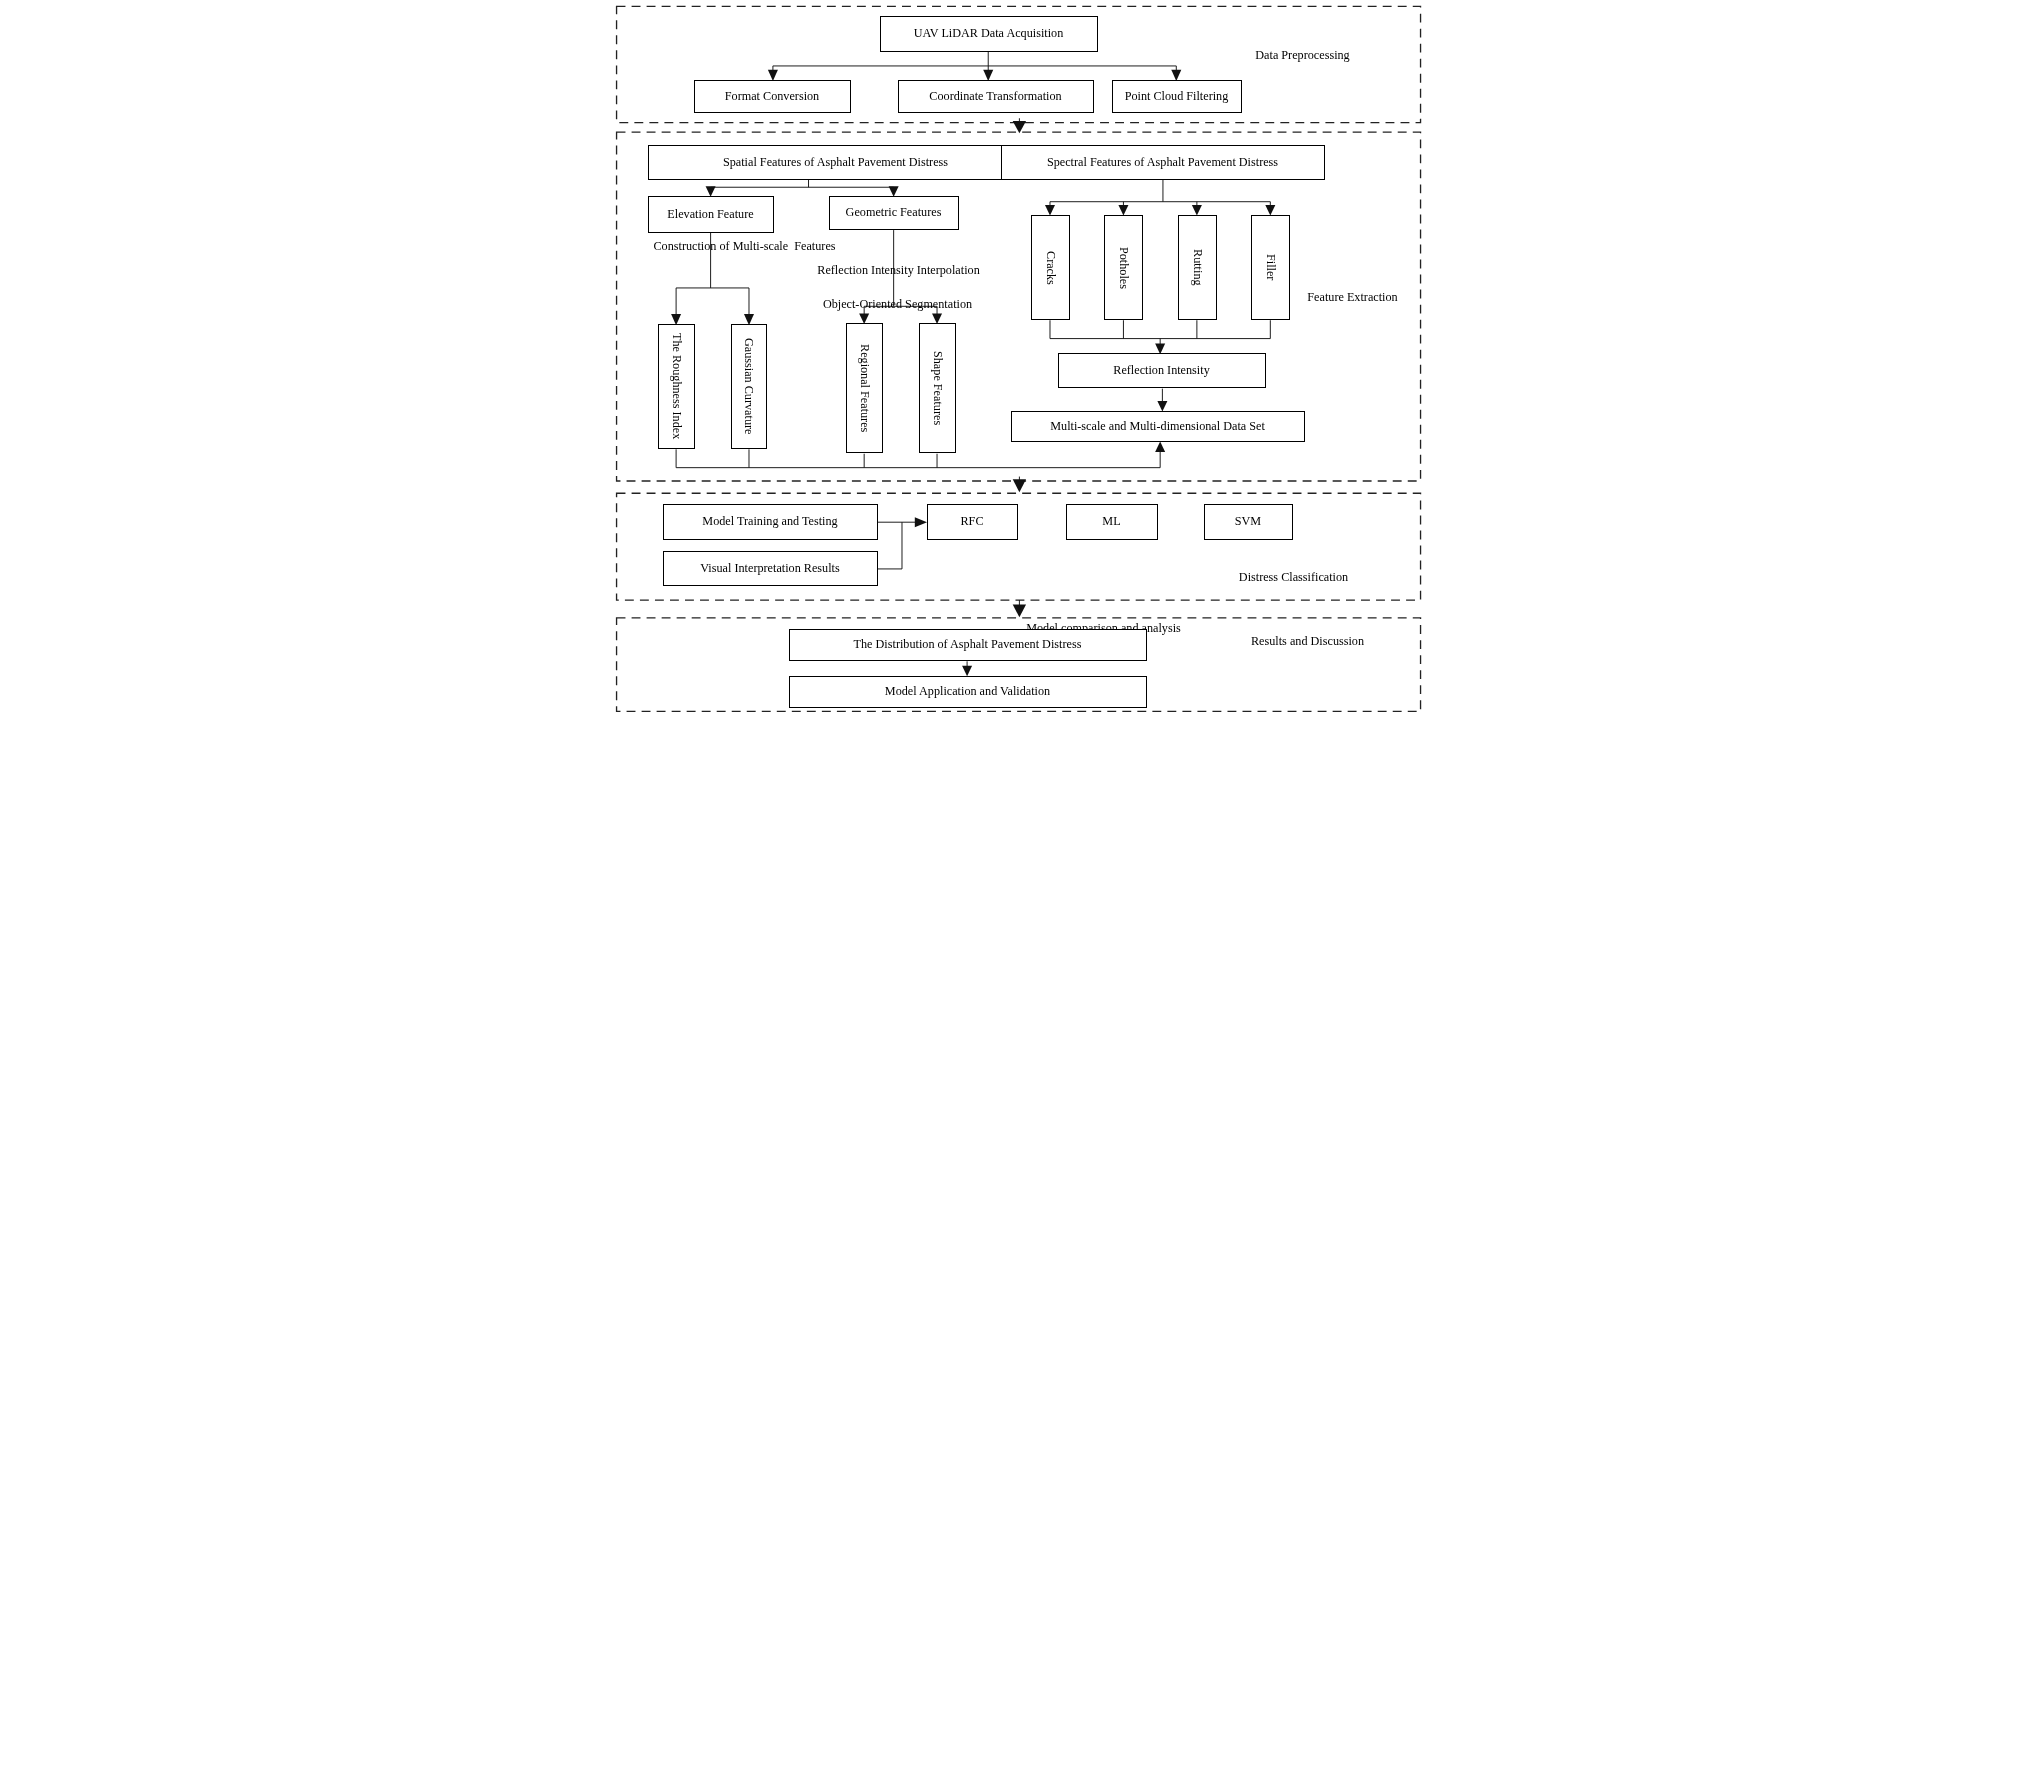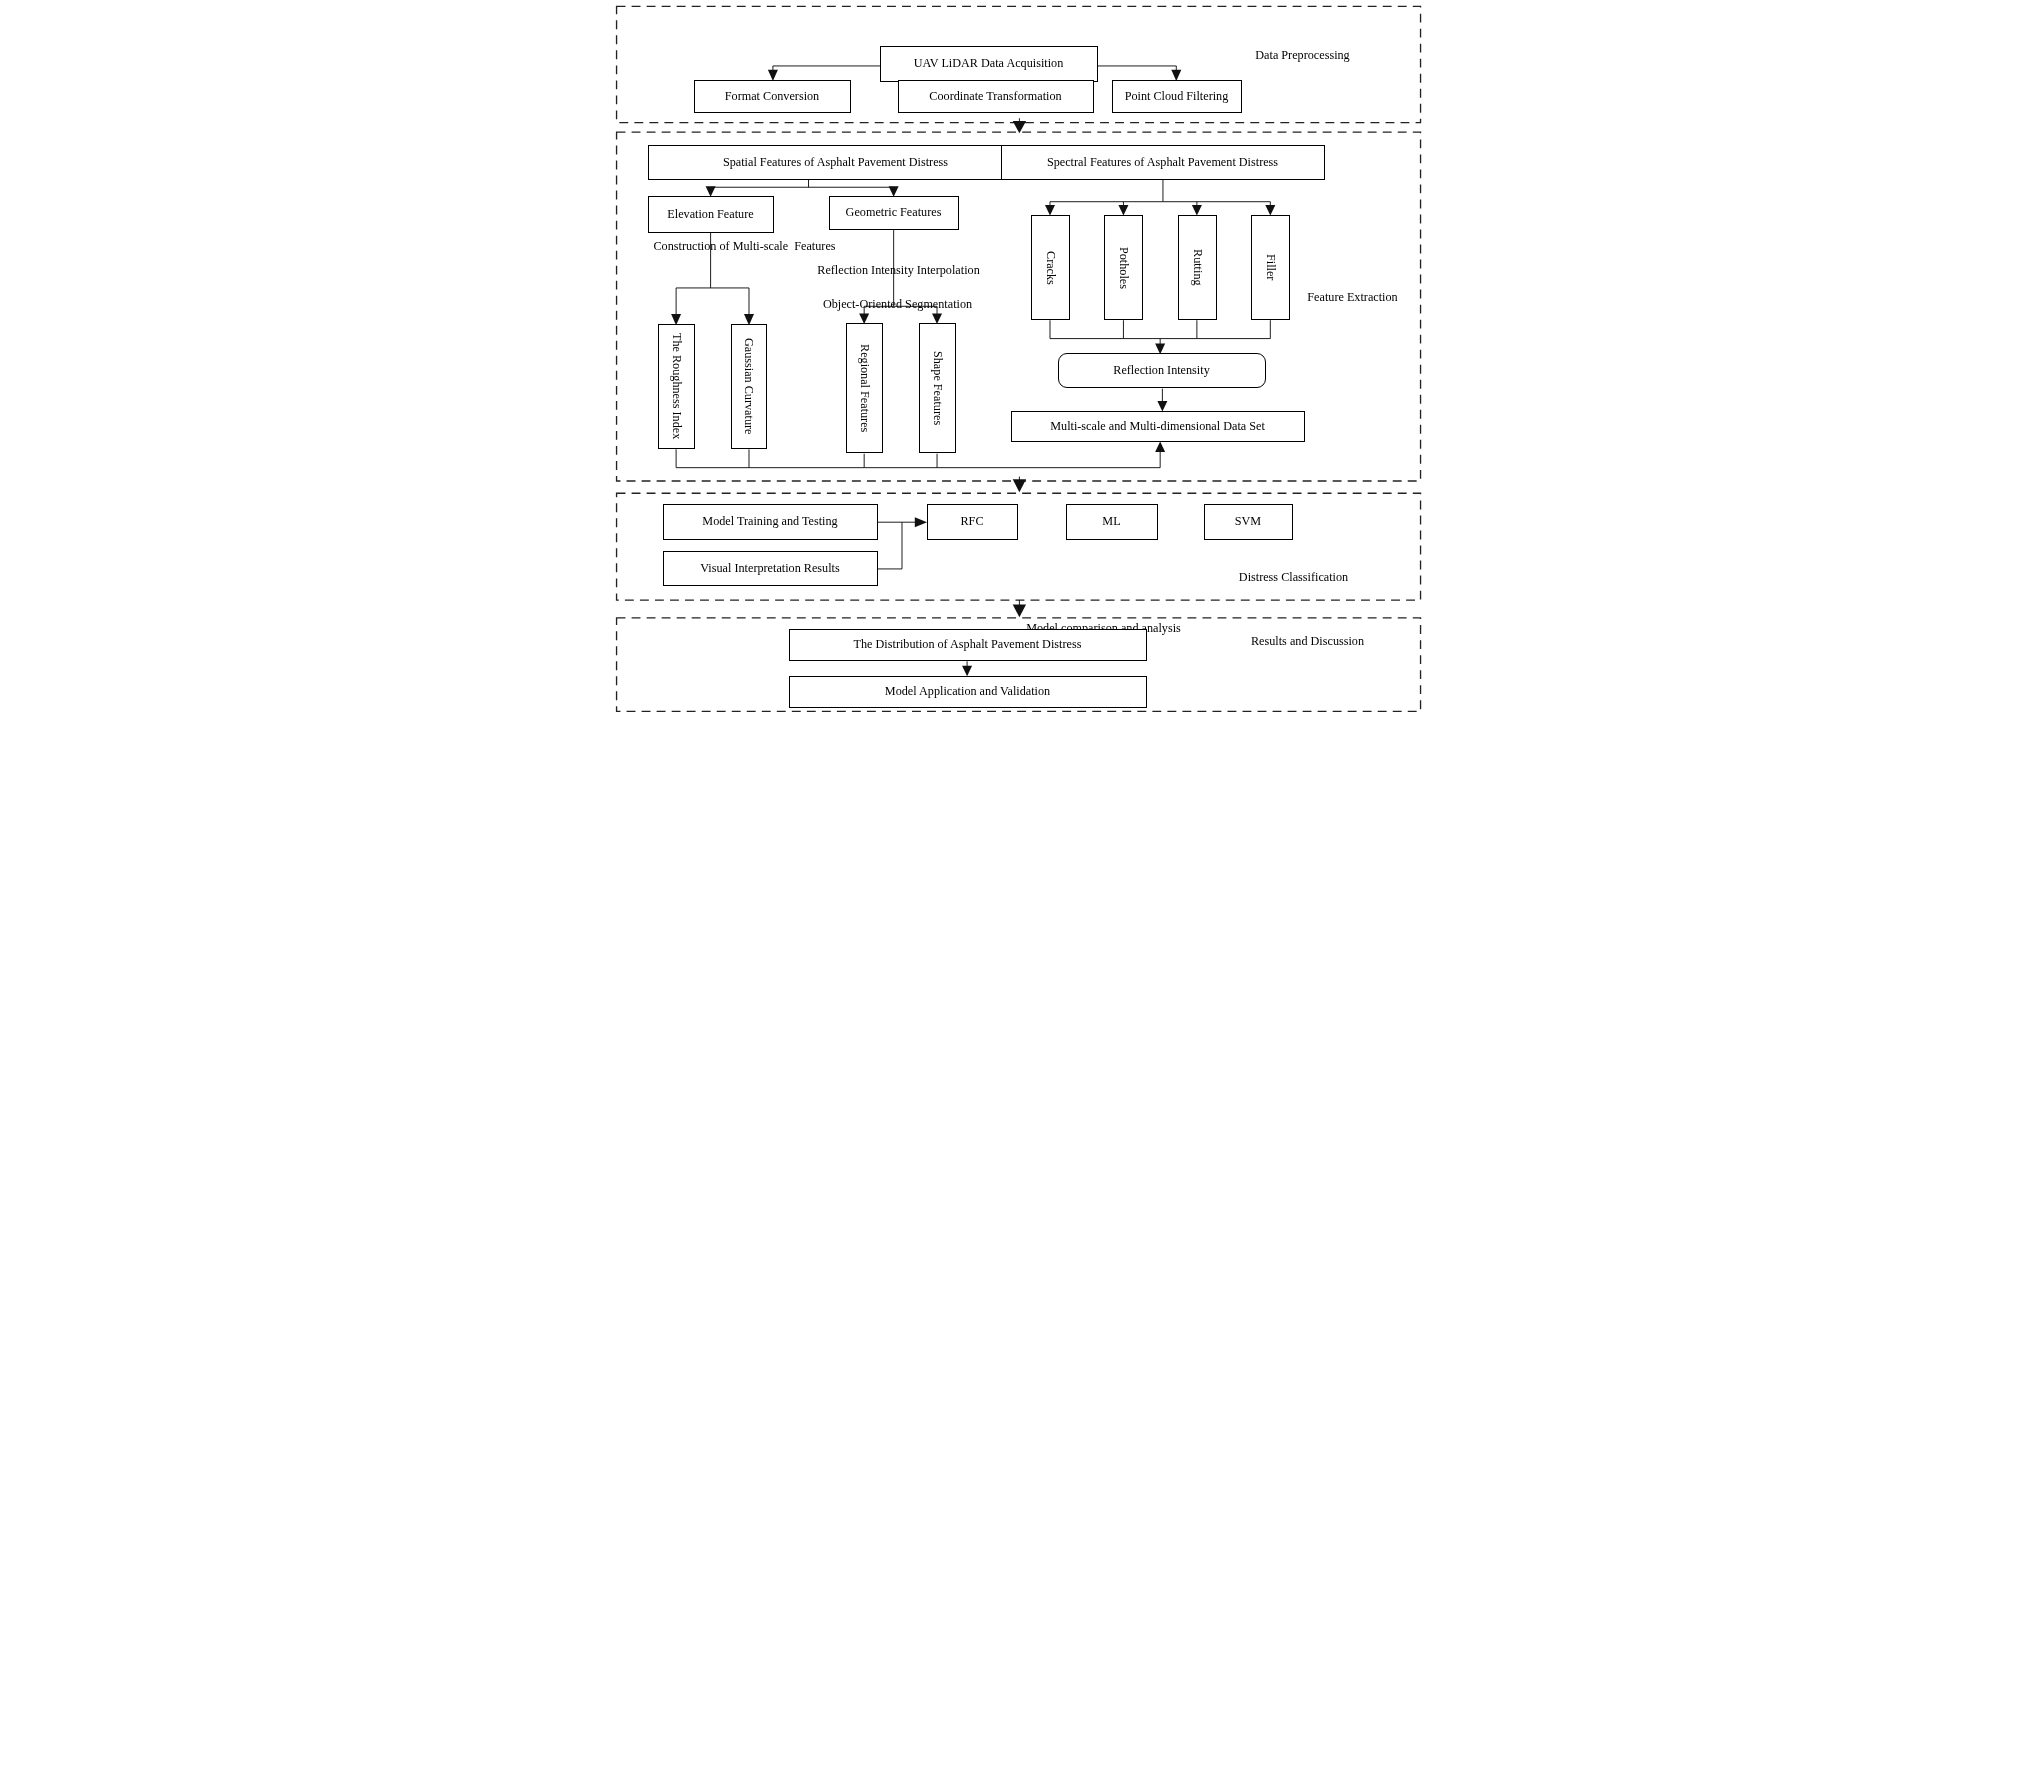--- a/index.html
+++ b/index.html
@@ -114,21 +114,21 @@
       <polygon points="982,720 1000,720 991,739"></polygon>
 
       <polygon points="978,812 996,812 987,793"></polygon>
 
       <polygon points="546,929 546,947 568,938"></polygon>
 
       <polygon points="631,1196 649,1196 640,1215"></polygon>
     </g>
   </svg>
 
-  <div class="box" style="left:269px; top:15.6px;  width:218px; height:36px;margin-top:30px;">UAV LiDAR Data Acquisition</div>
+  <div class="box" style="left:269px; top:15.6px;  width:218px; height:36px;">UAV LiDAR Data Acquisition</div>
 
   <div class="box" style="left:83px; top:80px; width:157px; height:33px;">Format Conversion</div>
 
   <div class="box" style="left:279px; top:80px; width:196px; height:33px;margin-left:8px;">Coordinate Transformation</div>
 
   <div class="box" style="left:501px; top:80px; width:130px; height:33px;">Point Cloud Filtering</div>
 
   <div class="seclabel" style="left:692px; top:55px;">Data Preprocessing</div>
 
   <div class="box" style="left:37px;  top:145px; width:376px; height:35px;">Spatial Features of Asphalt Pavement Distress</div>
@@ -156,21 +156,21 @@
   <div class="box vbox" style="left:420px;  top:215px; width:39px; height:105px;">Cracks</div>
 
   <div class="box vbox" style="left:493px;  top:215px; width:39px; height:105px;">Potholes</div>
 
   <div class="box vbox" style="left:567px; top:215px; width:39px; height:105px;">Rutting</div>
 
   <div class="box vbox" style="left:640px; top:215px; width:39px; height:105px;">Filler</div>
 
   <div class="seclabel" style="left:742px; top:297px;">Feature Extraction</div>
 
-  <div class="box" style="left:447px; top:353px; width:208px; height:35px;border-radius:9px;">Reflection Intensity</div>
+  <div class="box" style="left:447px; top:353px; width:208px; height:35px;">Reflection Intensity</div>
 
   <div class="box" style="left:400px; top:411px; width:294px; height:31px;">Multi-scale and Multi-dimensional Data Set</div>
 
   <div class="box" style="left:52px;  top:504px; width:215px; height:36px;">Model Training and Testing</div>
 
   <div class="box" style="left:52px;  top:551px; width:215px; height:35px;">Visual Interpretation Results</div>
 
   <div class="box" style="left:316px; top:504px; width:91px; height:36px;">RFC</div>
 
   <div class="box" style="left:455px; top:504px; width:92px; height:36px;">ML</div>

